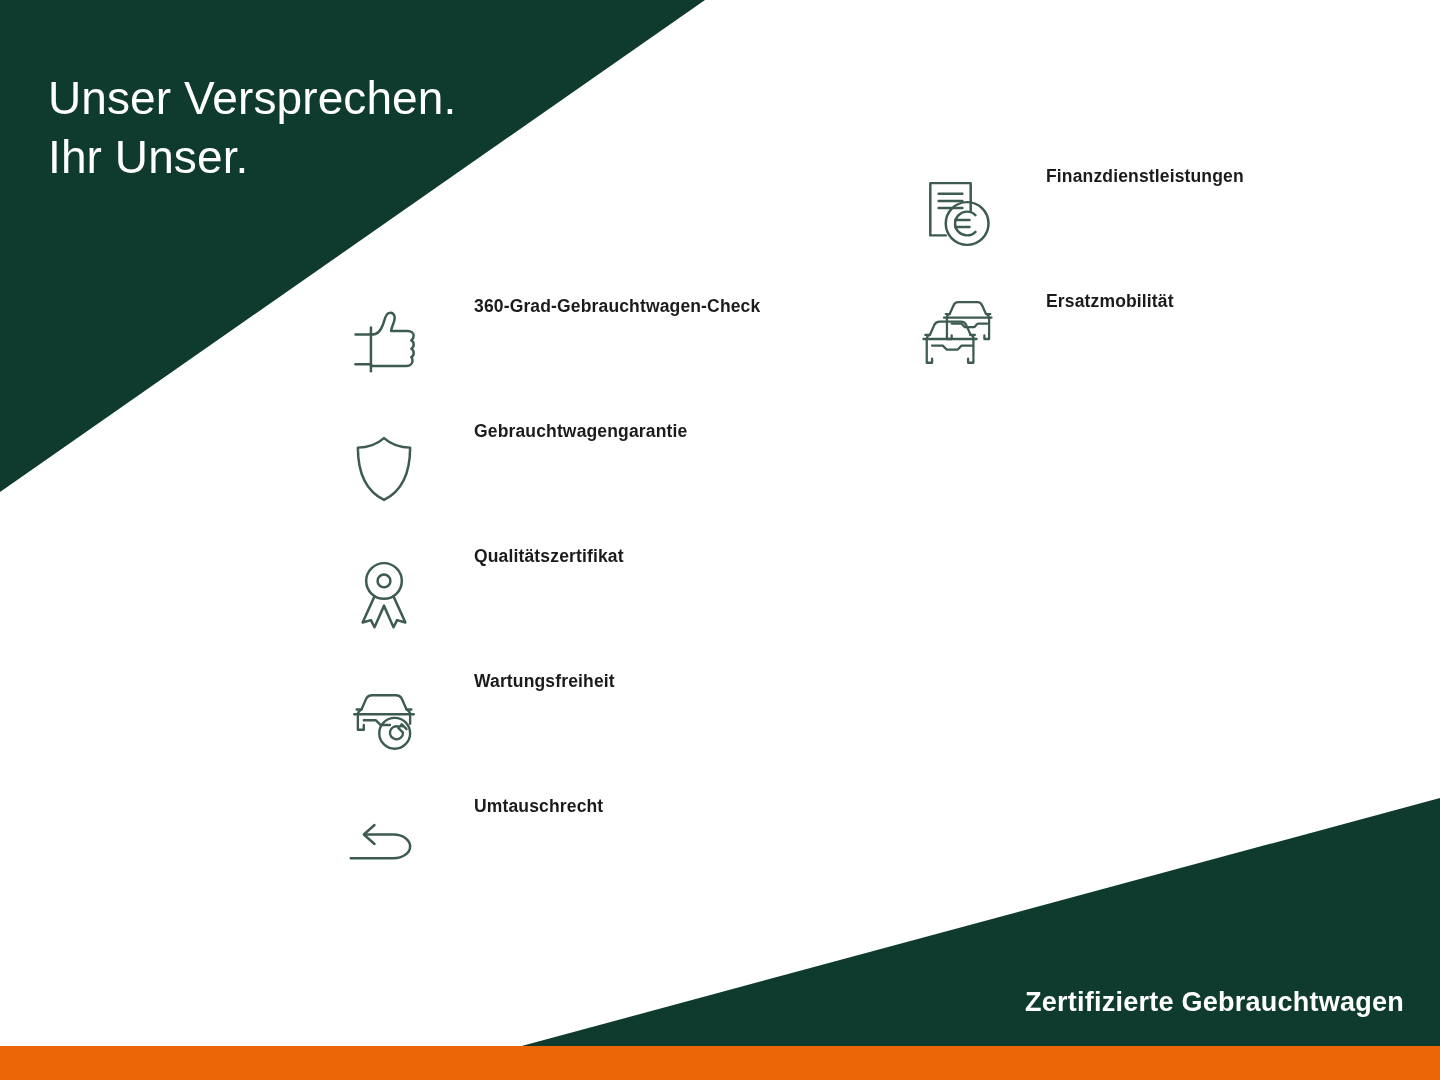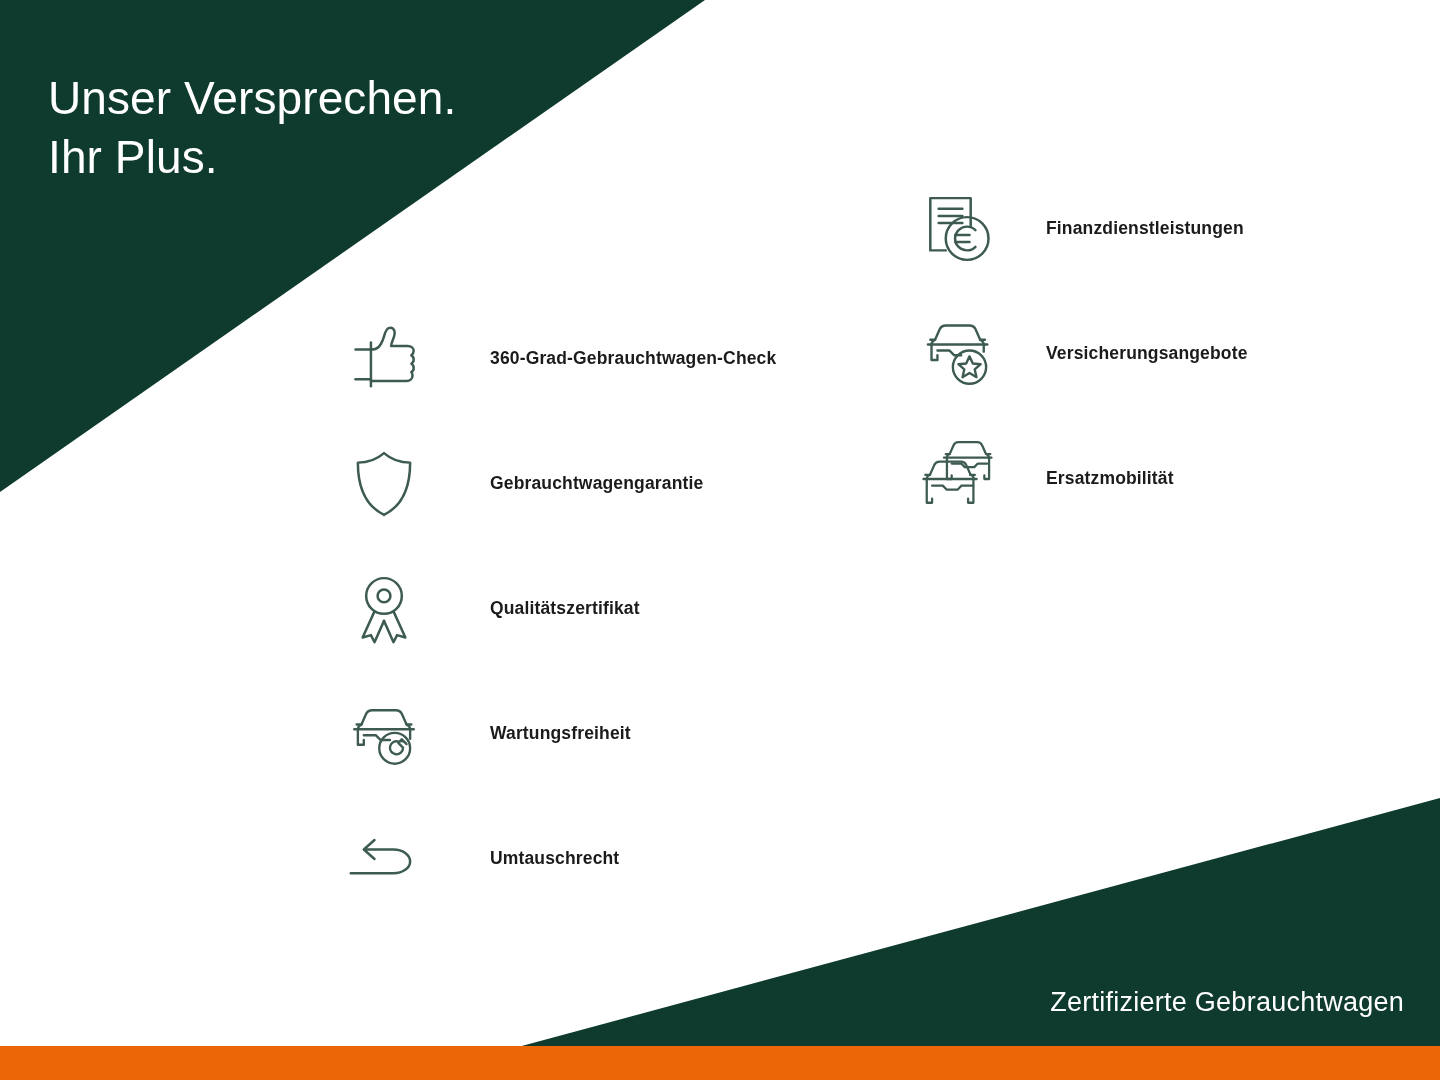--- a/index.html
+++ b/index.html
@@ -44,21 +44,21 @@
   
   .col {
     position: absolute;
   }
   .col-left  { left: 336px; top: 296px; }
   .col-right { left: 912px; top: 166px; }
 
   .feature {
     position: relative;
     display: flex;
-    align-items: center;
+    align-items: flex-start;
   }
   .feature .icon-box {
     width: 96px;
     height: 96px;
     flex: 0 0 96px;
     display: flex;
     align-items: center;
     justify-content: center;
   }
   .feature .icon-box svg {
@@ -70,21 +70,21 @@
     font-size: 17.5px;
     font-weight: 700;
     color: #1b1b1b;
     letter-spacing: 0.15px;
     white-space: nowrap;
   }
   .col-left  .feature .f-label { margin-left: 42px; }
   .col-right .feature .f-label { margin-left: 38px; }
 
   
-  .col-left  .feature { height: 125px; gap: 16px; }
+  .col-left  .feature { height: 125px; }
   .col-right .feature { height: 125px; }
   .col-right .feature.tight { height: 99px; }
 
   
   .logo-lockup {
     position: absolute;
     right: 50px;
     bottom: 62px;
     text-align: right;
     color: #ffffff;
@@ -100,41 +100,41 @@
     letter-spacing: 5.5px;
   }
   .logo-main .brand-suffix {
     font-weight: 400;
     letter-spacing: 0.4px;
     margin-left: 9px;
   }
   .logo-sub {
     margin-top: 24px;
     font-size: 27px;
-    font-weight: 400;
+    font-weight: 700;
     letter-spacing: 0.25px;
     white-space: nowrap;
     text-align: center;
   }
 </style>
 </head>
 <body>
 
 <div id="stage">
 
   <svg class="bg-layer" viewBox="0 0 1440 1080" preserveAspectRatio="none" aria-hidden="true">
     <rect x="0" y="0" width="1440" height="1080" fill="#ffffff"></rect>
     <polygon points="0,0 705,0 0,492" fill="#0e3b2e"></polygon>
     <polygon points="1440,798 1440,1047 518,1047" fill="#0e3b2e"></polygon>
     <rect x="0" y="1046" width="1440" height="34" fill="#ec6608"></rect>
   </svg>
 
   <h1 class="headline">
     <span class="line">Unser Versprechen.</span>
-    <span class="line">Ihr Plus.</span>
+    <span class="line">Ihr Unser.</span>
   </h1>
 
   <div class="col col-left">
 
     <div class="feature">
       <span class="icon-box">
         <svg viewBox="0 0 64 64" fill="none" stroke="#3d5b50" stroke-width="2.1" stroke-linecap="round" stroke-linejoin="round">
           <path d="M21 24 H8"></path>
           <path d="M21 49 H8"></path>
           <path d="M21 18 V55"></path>
@@ -205,36 +205,20 @@
             <path d="M14 27 H34"></path>
           <circle cx="38" cy="40" r="18"></circle>
           <path d="M45 33 a10 10 0 1 0 0 14"></path>
           <path d="M28 37 H40"></path>
             <path d="M28 43 H40"></path>
         </svg>
       </span>
       <span class="f-label">Finanzdienstleistungen</span>
     </div>
 
-    <div class="feature">
-      <span class="icon-box">
-        <svg viewBox="0 0 64 64" fill="none" stroke="#3d5b50" stroke-width="2" stroke-linecap="round" stroke-linejoin="round">
-          <path d="M8 24 c0-2 1-3 3-4 l4-9 c1-2 3-3 5-3 h20 c2 0 4 1 5 3 l4 9 c2 1 3 2 3 4"></path>
-          <path d="M5 24 h50"></path>
-          <path d="M8 24 v13 h5 v-4"></path>
-          <path d="M52 24 v6"></path>
-          <path d="M13 29 h10 l4 4 h6"></path>
-          <path d="M7 20 h4"></path>
-            <path d="M49 20 h4"></path>
-          <circle cx="40" cy="43" r="14"></circle>
-          <path d="M40 34 l2.8 6 6.6 .6 -5 4.4 1.5 6.5 -5.9 -3.5 -5.9 3.5 1.5 -6.5 -5 -4.4 6.6 -.6Z"></path>
-        </svg>
-      </span>
-      <span class="f-label">Versicherungsangebote</span>
-    </div>
 
 
 
     <div class="feature">
       <span class="icon-box">
         <svg viewBox="0 0 64 64" fill="none" stroke="#3d5b50" stroke-width="1.9" stroke-linecap="round" stroke-linejoin="round">
 
           <path d="M21 14 c0-1.6 .9-2.6 2.4-3.2 l3.2-7.2 c.8-1.7 2.4-2.6 4-2.6 h16 c1.7 0 3.3 .9 4 2.6 l3.2 7.2 c1.5 .6 2.4 1.6 2.4 3.2"></path>
           <path d="M18.5 14 H58.5"></path>
           <path d="M21 14 v18 h4 v-3"></path>

